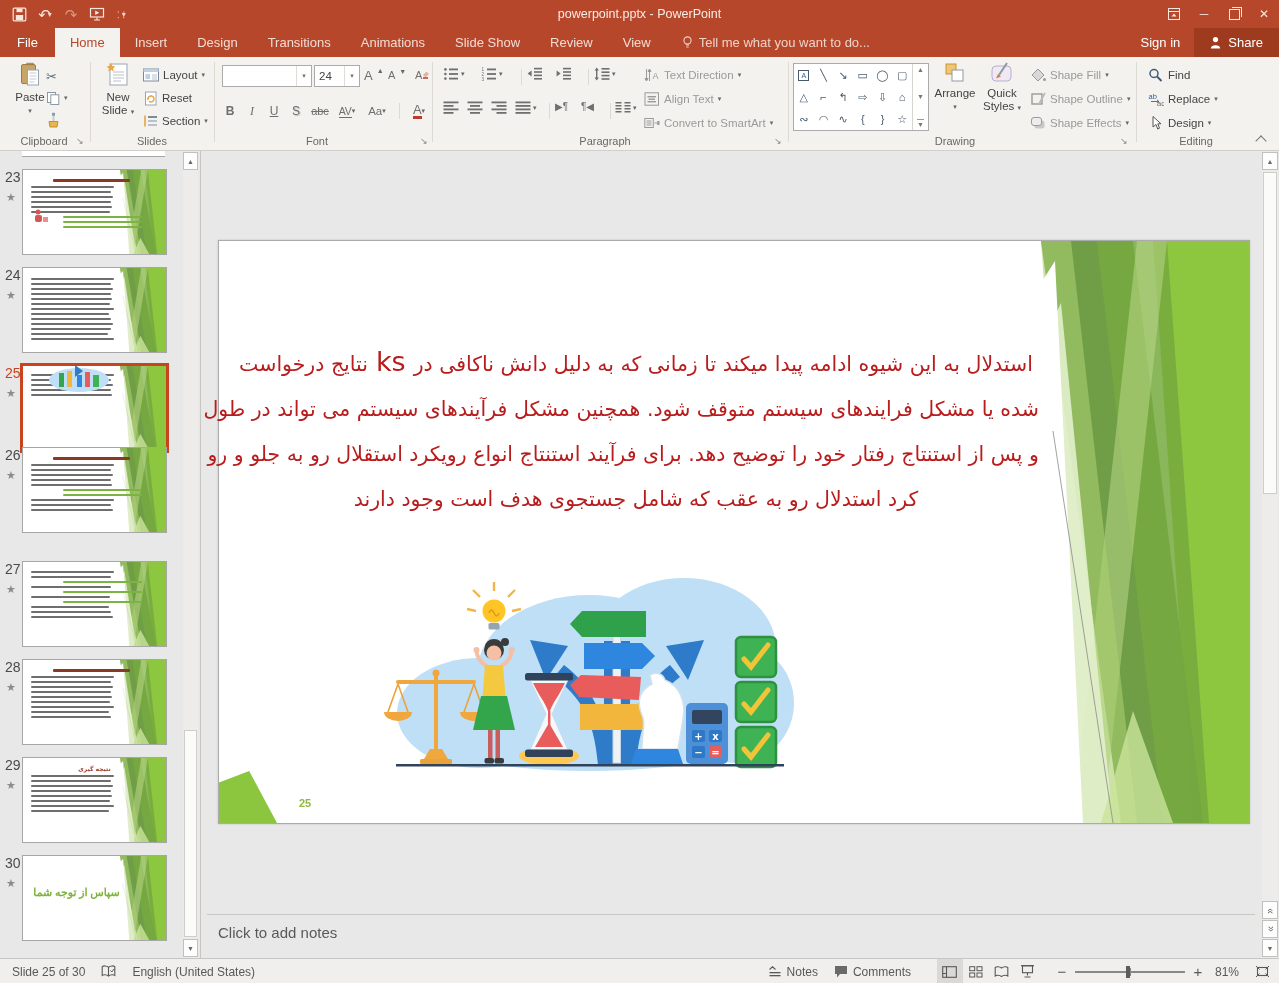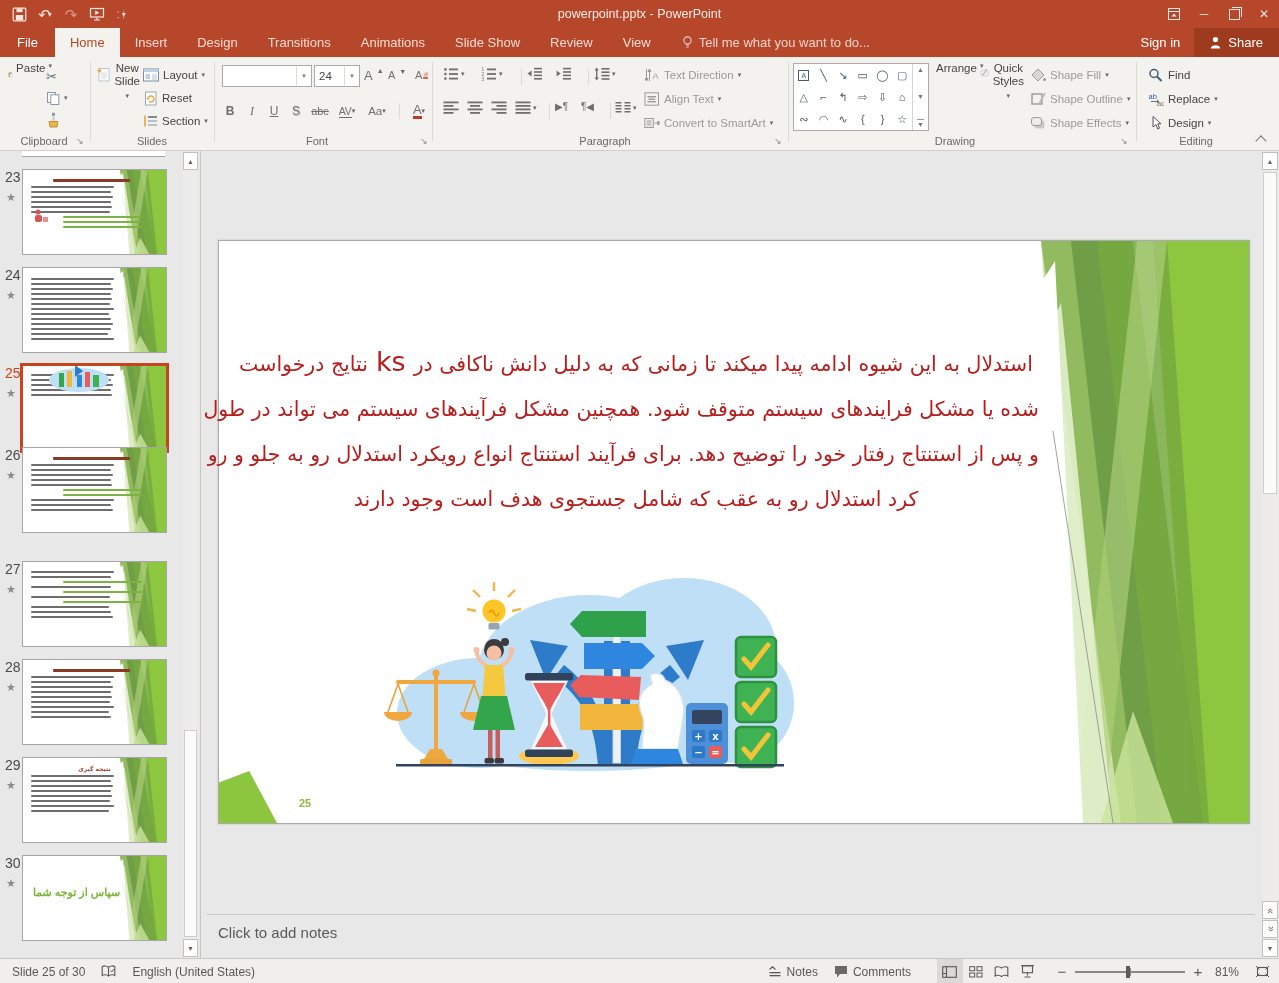--- a/index.html
+++ b/index.html
@@ -27,21 +27,21 @@
   .tab.active{background:#F4F2EE;color:#B7472A;}
   .tellme{display:flex;align-items:center;gap:6px;margin-left:16px;color:#EFD3C9;font-size:13px;font-style:normal;}
   .tabspace{flex:1}
   .signin{display:flex;align-items:center;padding:0 14px;color:#fff;font-size:13px;}
   .sharebox{display:flex;align-items:center;gap:7px;background:#9E3B1E;color:#fff;font-size:13px;padding:0 16px;}
   
   .ribbon{position:absolute;left:0;top:57px;width:1279px;height:93px;background:#F4F2EE;border-bottom:1px solid #D2CEC9;}
   .gdiv{position:absolute;top:5px;height:80px;width:1px;background:#DDD9D3;}
   .glabel{position:absolute;bottom:3px;font-size:11px;color:#6A6866;text-align:center;}
   .launch{position:absolute;bottom:4px;font-size:9px;color:#8A8886;line-height:1;}
-  .rbig{position:absolute;top:5px;width:44px;height:72px;display:flex;flex-direction:row;align-items:flex-start;justify-content:flex-start;gap:3px;}
+  .rbig{position:absolute;top:5px;width:44px;height:72px;display:flex;flex-direction:column;align-items:center;justify-content:flex-start;gap:3px;}
   .rbig .lbl{font-size:11.5px;color:#444;text-align:center;line-height:1.15;}
   .caret{font-size:7px;color:#666;}
   .rsm{position:absolute;height:22px;display:flex;align-items:center;gap:4px;font-size:11.5px;color:#444;white-space:nowrap;}
   .rsm.gray,.gray{color:#9A9A9A;}
   .fbtn{position:absolute;top:43px;height:22px;display:flex;align-items:center;justify-content:center;font-size:12px;color:#6F6F6F;}
   .combo{position:absolute;top:8px;height:20px;background:#fff;border:1px solid #ABABAB;display:flex;align-items:center;}
   .combo .val{flex:1;padding:0 4px;font-size:11.5px;color:#444;}
   .combo .dd{width:14px;height:100%;display:flex;align-items:center;justify-content:center;font-size:7px;color:#777;border-left:1px solid #E0DCD7;}
   .pi{width:16px;height:14px;}
   .pbtn{position:absolute;display:flex;align-items:center;gap:2px;}
@@ -59,21 +59,21 @@
   .thumb-row{position:absolute;left:0;width:200px;height:92px;}
   .tnum{position:absolute;left:5px;top:0;font-size:14px;color:#4A4A4A;}
   .tnum.sel{color:#C8441F;}
   .tstar{position:absolute;left:6px;top:22px;font-size:11px;color:#8C8C8C;}
   .tbox{position:absolute;left:22px;top:0;width:143px;height:84px;background:#fff;border:1px solid #A6A6A6;overflow:hidden;}
   .tbox.sel{border:3px solid #C8441F;left:20px;top:-2px;}
   .tl{height:2px;background:#6E6E6E;margin:3px 10px 0 8px;border-radius:1px;}
   .tl.green{background:#7CB342;margin-left:40px;}
   .ttlbar{height:3px;background:#8A3A24;margin:7px 36px 4px 30px;border-radius:1px;}
   .t29title{font-size:6px;color:#9E3A28;text-align:center;margin-top:5px;font-weight:bold;font-family:"DejaVu Sans",sans-serif;direction:rtl;}
-  .thanks30{position:absolute;left:6px;top:30px;width:95px;text-align:center;font-size:11px;font-weight:bold;color:#7FB43C;font-family:Liberation Sans, sans-serif;direction:rtl;}
+  .thanks30{position:absolute;left:6px;top:30px;width:95px;text-align:center;font-size:11px;font-weight:bold;color:#7FB43C;font-family:Liberation Serif, serif;direction:rtl;}
   .tdesign{position:absolute;right:0;top:0;height:100%;width:46px;}
   .pscroll{position:absolute;left:183px;top:1px;width:15px;height:806px;background:#EDECEA;}
   .sbtn{position:absolute;left:0;width:15px;height:18px;background:#FDFDFD;border:1px solid #C2C0BD;box-sizing:border-box;
         display:flex;align-items:center;justify-content:center;font-size:7px;color:#6A6866;}
   .pthumb{position:absolute;left:1px;width:13px;background:#FBFBFA;border:1px solid #CFCDCA;box-sizing:border-box;}
   
   .editor{position:absolute;left:201px;top:0;width:1060px;height:807px;}
   .slide{position:absolute;left:17px;top:89px;width:1030px;height:582px;background:#fff;border:1px solid #ABABAB;box-shadow:0 0 2px rgba(0,0,0,.18);}
   .design{position:absolute;right:0;top:0;width:208px;height:582px;}
   .slidetext{position:absolute;left:14px;top:98px;width:806px;direction:rtl;text-align:center;
@@ -861,21 +861,21 @@
             <polygon points="96,0 126,0 62,582 32,582" fill="#B9D787" opacity="0.55"></polygon>
             <polygon points="0,0 30,0 96,582 42,582" fill="#A9CD70" opacity="0.6"></polygon>
             <polygon points="0,104 20,62 72,582 16,582" fill="#E2F0CC" opacity="0.9"></polygon>
             <polygon points="0,42 14,20 42,582 0,582" fill="#FFFFFF"></polygon>
             <polygon points="92,470 132,582 60,582" fill="#C9E39A" opacity="0.8"></polygon>
             <line x1="12" y1="190" x2="72" y2="582" stroke="#8A8A8A" stroke-width="0.8"></line>
           </svg>
         <div class="slidetext">
           <div><span>استدلال به این شیوه ادامه پیدا میکند تا زمانی که به دلیل دانش ناکافی در</span><span class="lat">ks</span><span>نتایج درخواست</span></div>
           <div>شده یا مشکل فرایندهای سیستم متوقف شود. همچنین مشکل فرآیندهای سیستم می تواند در طول</div>
-          <div>و پس از استنتاج رفتار خود را توضیح دهد. برای فرآیند استنتاج انواع رویکرد استدلال رو به جلو و رو</div>
+          <div>و پس از استنتاج رفتار خود را توضیح دهد. برای فرآیند استنتاج انواع رویکرد استقلال رو به جلو و رو</div>
           <div>کرد استدلال رو به عقب که شامل جستجوی هدف است وجود دارند</div>
         </div>
 
         <svg class="illus" viewBox="0 0 412 228">
           <g>
             <ellipse cx="95" cy="160" rx="82" ry="55" fill="#BEDFF6"></ellipse>
             <ellipse cx="205" cy="120" rx="112" ry="78" fill="#BEDFF6"></ellipse>
             <ellipse cx="300" cy="95" rx="92" ry="70" fill="#BEDFF6"></ellipse>
             <ellipse cx="352" cy="150" rx="58" ry="60" fill="#BEDFF6"></ellipse>
             <ellipse cx="205" cy="180" rx="172" ry="38" fill="#BEDFF6"></ellipse>

